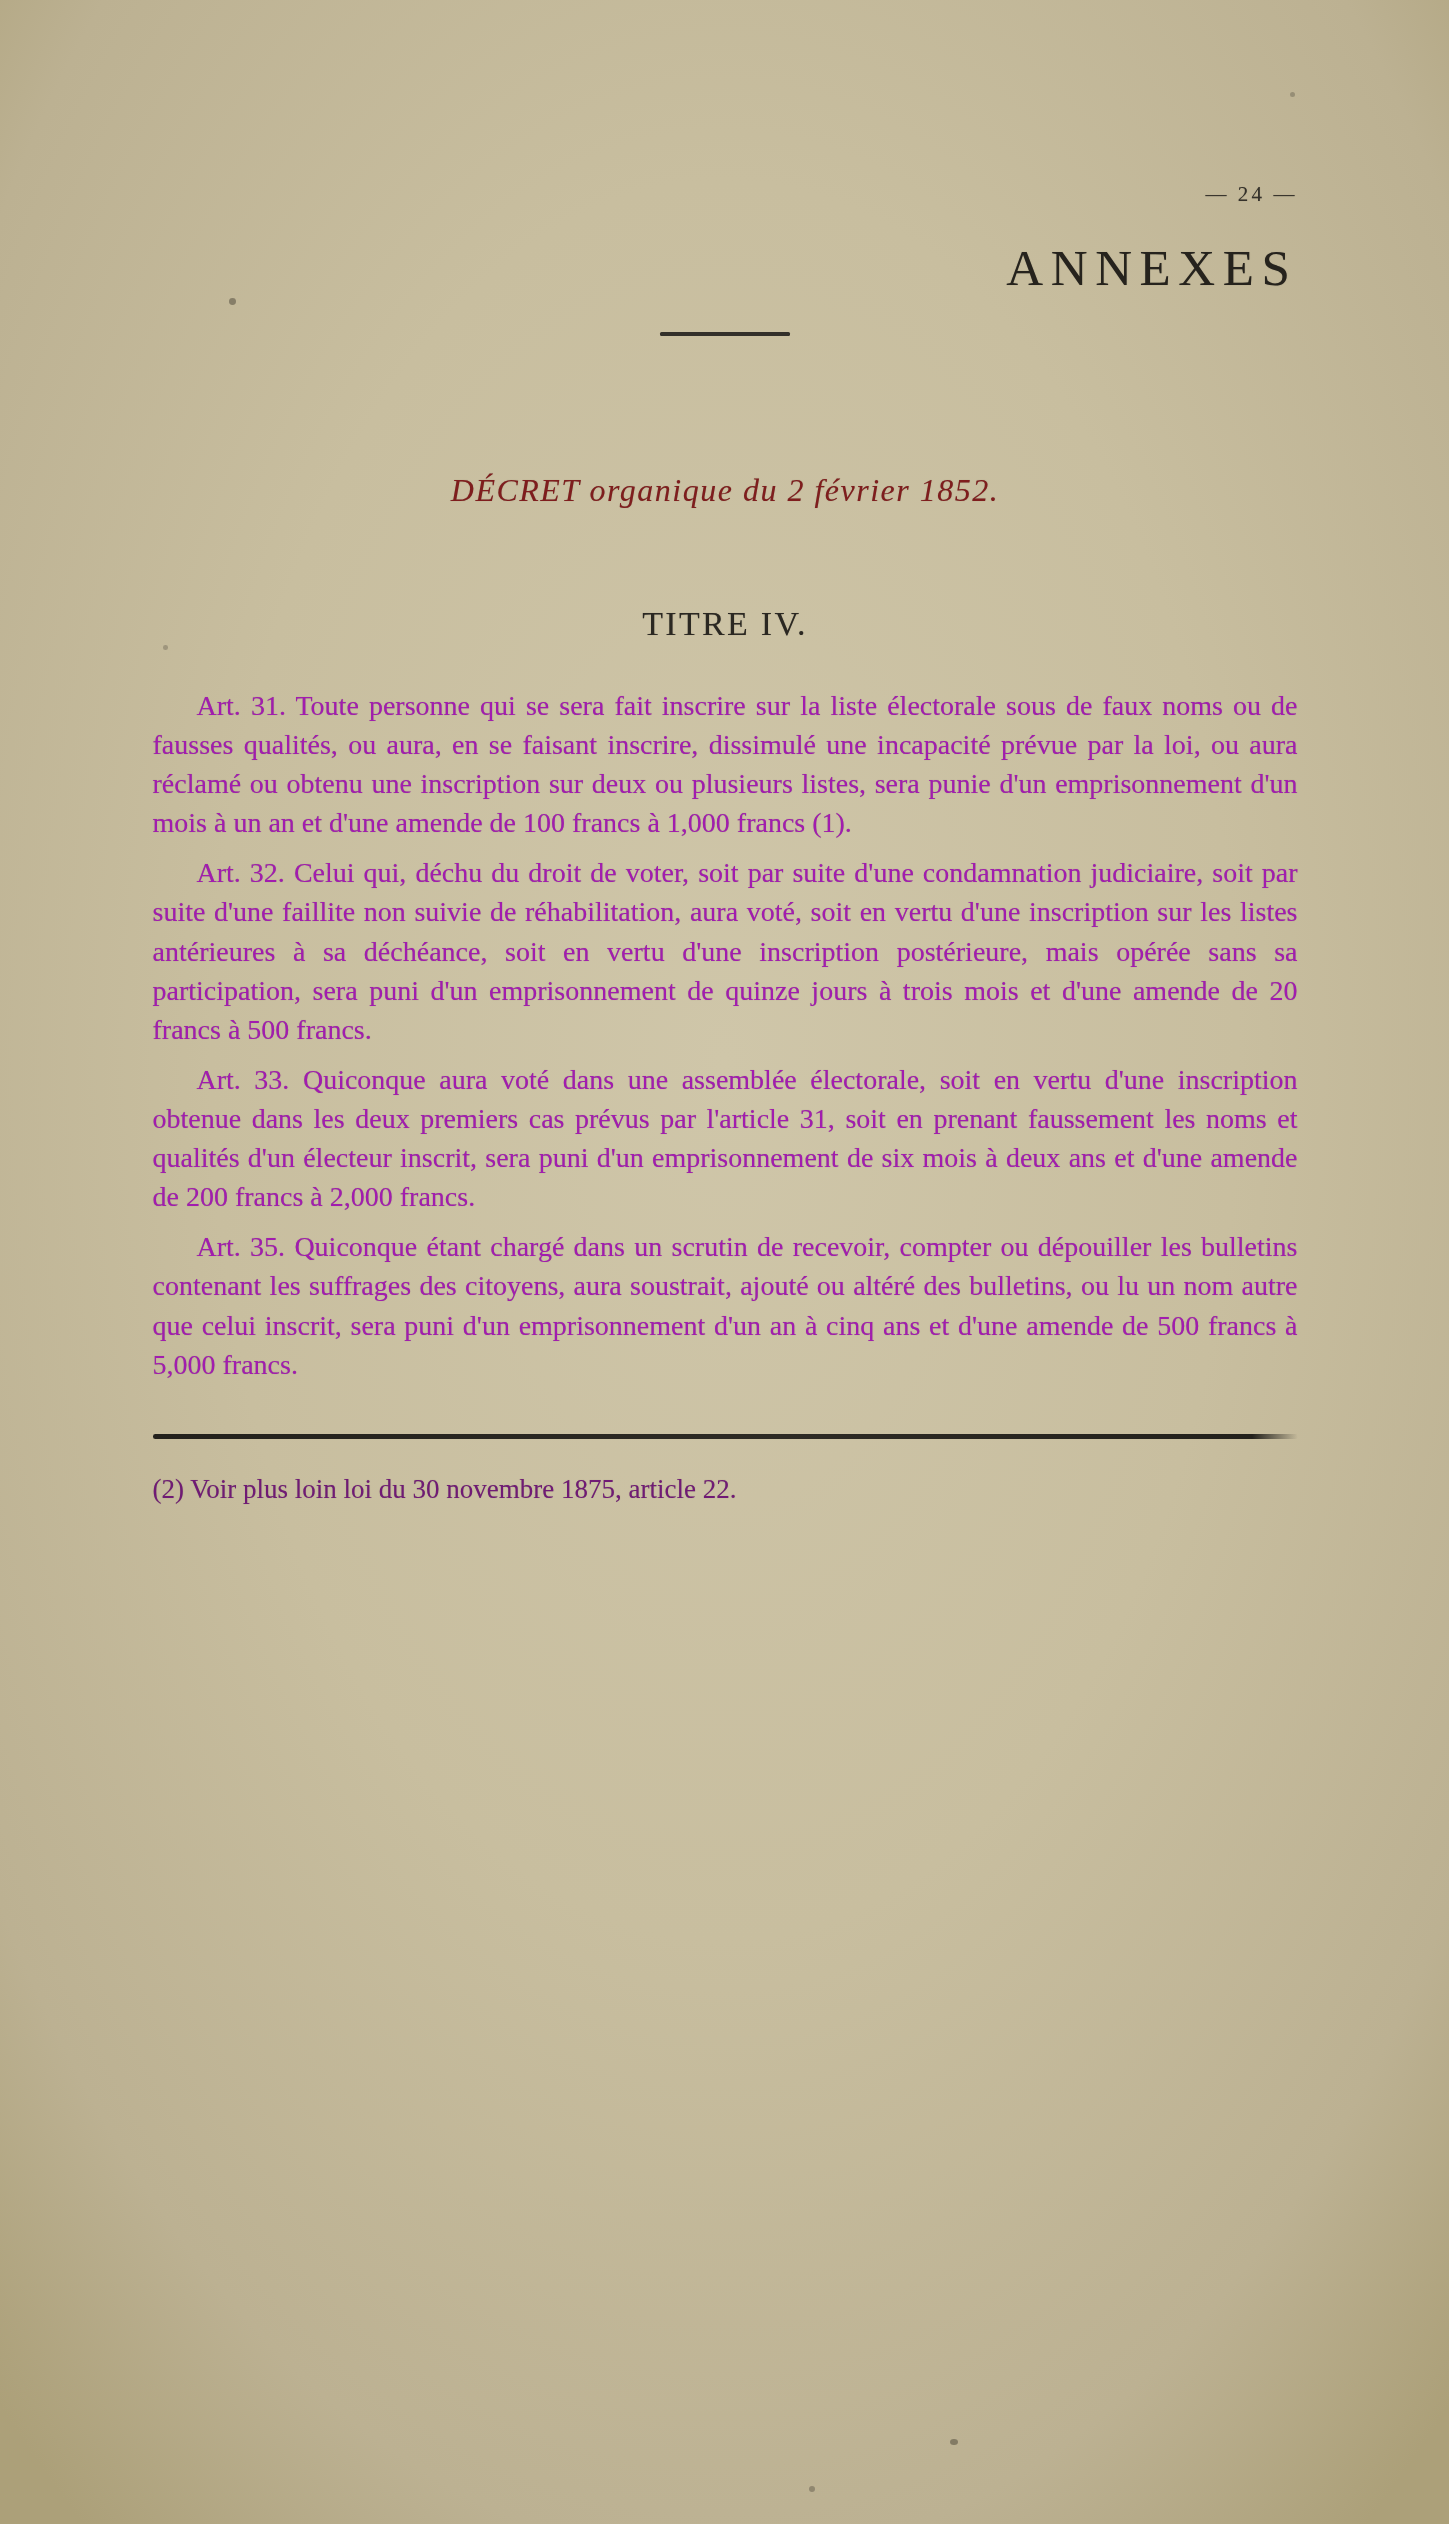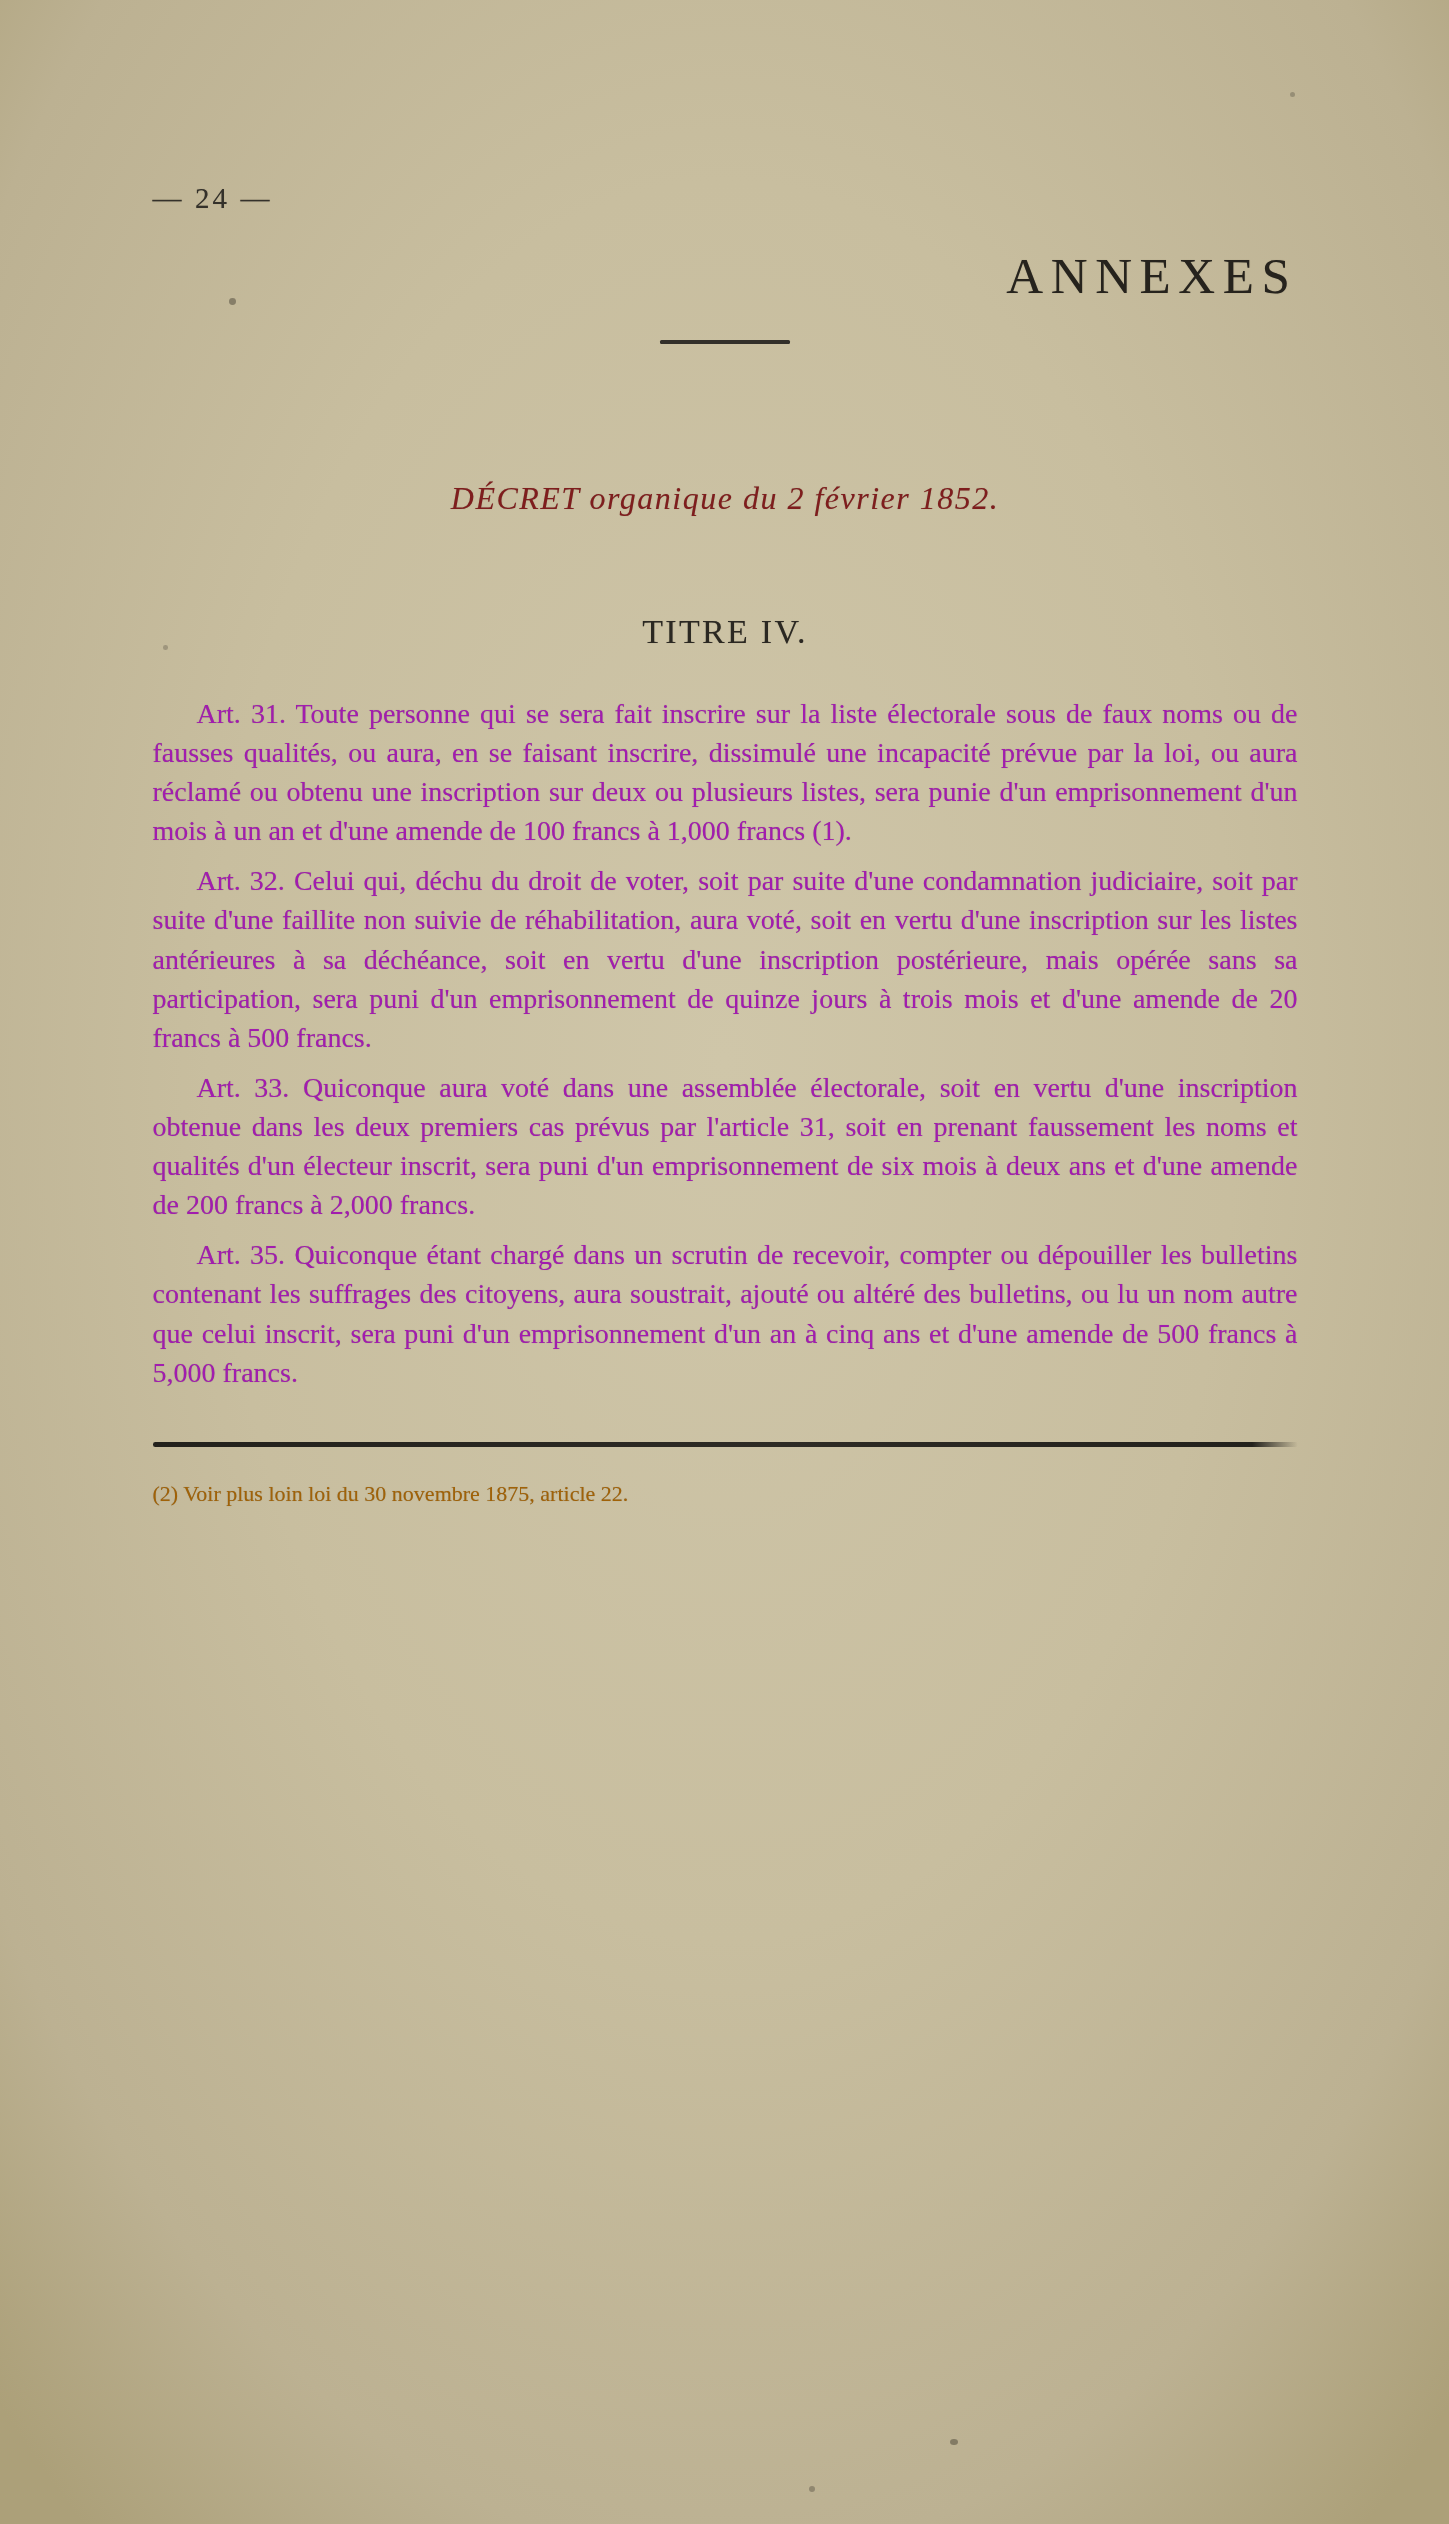--- a/index.html
+++ b/index.html
@@ -19,22 +19,22 @@
     position: relative;
   }
   .sheet {
     position: relative;
     width: 1145px;
     margin: 0 auto;
     padding-top: 182px;
     text-shadow: 0 0 0.8px rgba(46, 43, 37, 0.35);
   }
   .page-number {
-    text-align: left;
-    font-size: 29px;
+    text-align: right;
+    font-size: 21px;
     letter-spacing: 3.1px;
     color: #34312a;
     margin: 0 0 32px 0;
   }
   .doc-title {
     text-align: right;
     font-size: 51px;
     font-weight: normal;
     letter-spacing: 7.6px;
     color: #26231d;
@@ -82,24 +82,24 @@
     color: #a21caf;
   }
   .footnote-rule {
     width: 1145px;
     height: 4.6px;
     background: linear-gradient(to right, #23211c 0%, #2e2b25 55%, #23211c 96%, rgba(35,33,28,0) 100%);
     margin: 50px 0 0 0;
     border-radius: 2.3px;
   }
   .footnote {
-    font-size: 22px;
+    font-size: 27px;
     line-height: 1.35;
     margin: 32px 0 0 0;
-    color: #a16207;
+    color: #701a75;
   }
   
   .speckle {
     position: absolute;
     border-radius: 50%;
     background: rgba(60, 55, 45, 0.45);
   }
   .speckle.s1 { width: 6.9px;  height: 6.9px;  left: 229px;  top: 298px; }
   .speckle.s2 { width: 5.3px;  height: 5.3px;  left: 1290px; top: 92px; background: rgba(60,55,45,0.30); }
   .speckle.s3 { width: 7.6px; height: 6.1px;  left: 950px; top: 2439px; }

